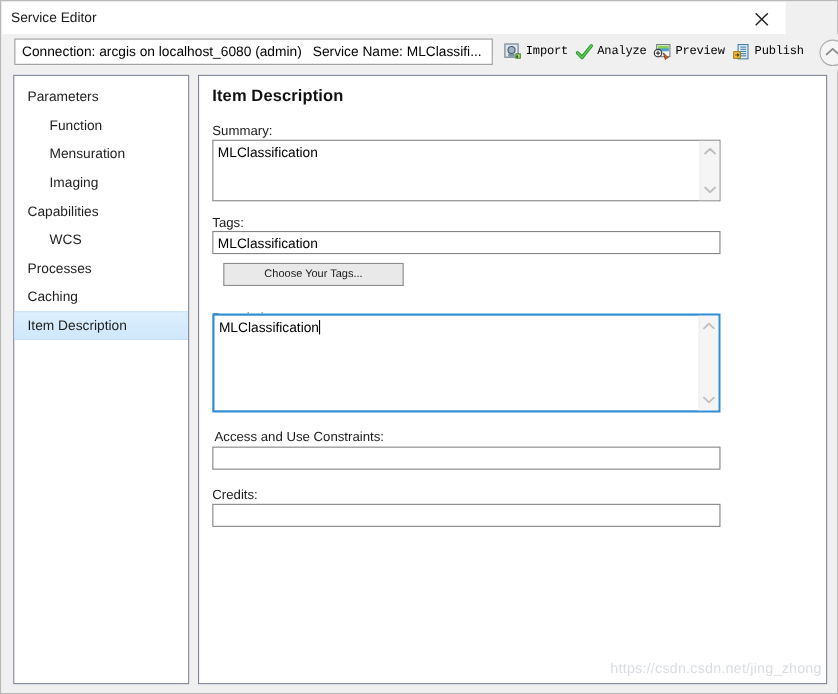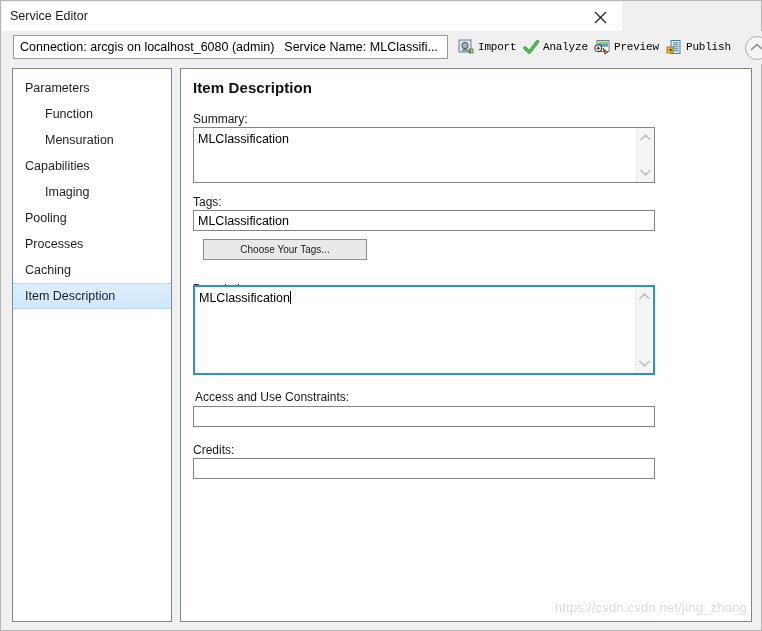--- a/index.html
+++ b/index.html
@@ -23,21 +23,21 @@
     height: 631px;
     background: #f0f0f0;
     box-sizing: border-box;
     border: 1px solid #b8b8b8;
   }
 
   
   .titlebar {
     position: absolute;
     left: 1px; top: 1px;
-    width: 620px;
+    width: 712px;
     height: 29px;
     background: #ffffff;
     box-sizing: border-box;
   }
   .titlebar-text {
     position: absolute;
     left: 8px;
     top: 7px;
     font-size: 12.5px;
     color: #1a1a1a;
@@ -333,23 +333,23 @@
         <path d="M1.5 6.5 L7 1.5 L12.5 6.5" stroke="#8a8a8a" stroke-width="1.6" fill="none" stroke-linecap="round" stroke-linejoin="round"></path>
       </svg>
     </div>
   </div>
 
   <div class="sidebar">
     <div style="height:6px"></div>
     <div class="nav-item"><span>Parameters</span></div>
     <div class="nav-item indent"><span>Function</span></div>
     <div class="nav-item indent"><span>Mensuration</span></div>
+    <div class="nav-item indent"><span>Imaging</span></div>
     <div class="nav-item"><span>Capabilities</span></div>
-    <div class="nav-item indent"><span>Imaging</span></div>
-    <div class="nav-item"><span>Pooling</span></div>
+    <div class="nav-item indent"><span>WCS</span></div>
     <div class="nav-item"><span>Processes</span></div>
     <div class="nav-item"><span>Caching</span></div>
     <div class="nav-item selected"><span>Item Description</span></div>
   </div>
 
   <div class="main">
 
     <div class="page-title">Item Description</div>
 
     <div class="field-label" style="left:12px; top:43px;">Summary:</div>

